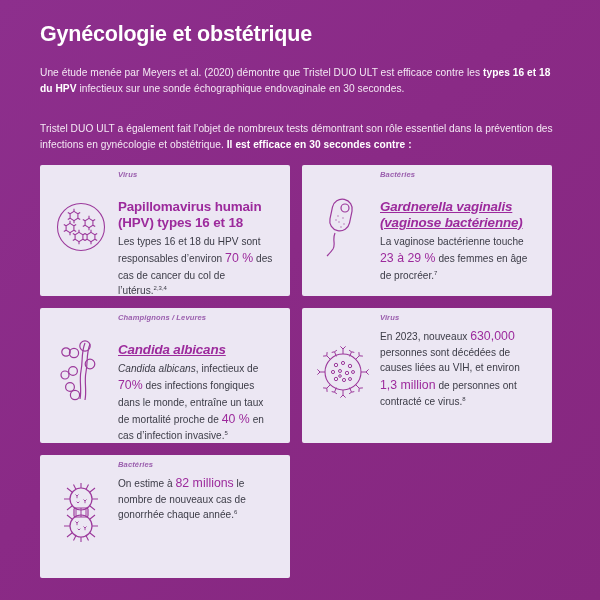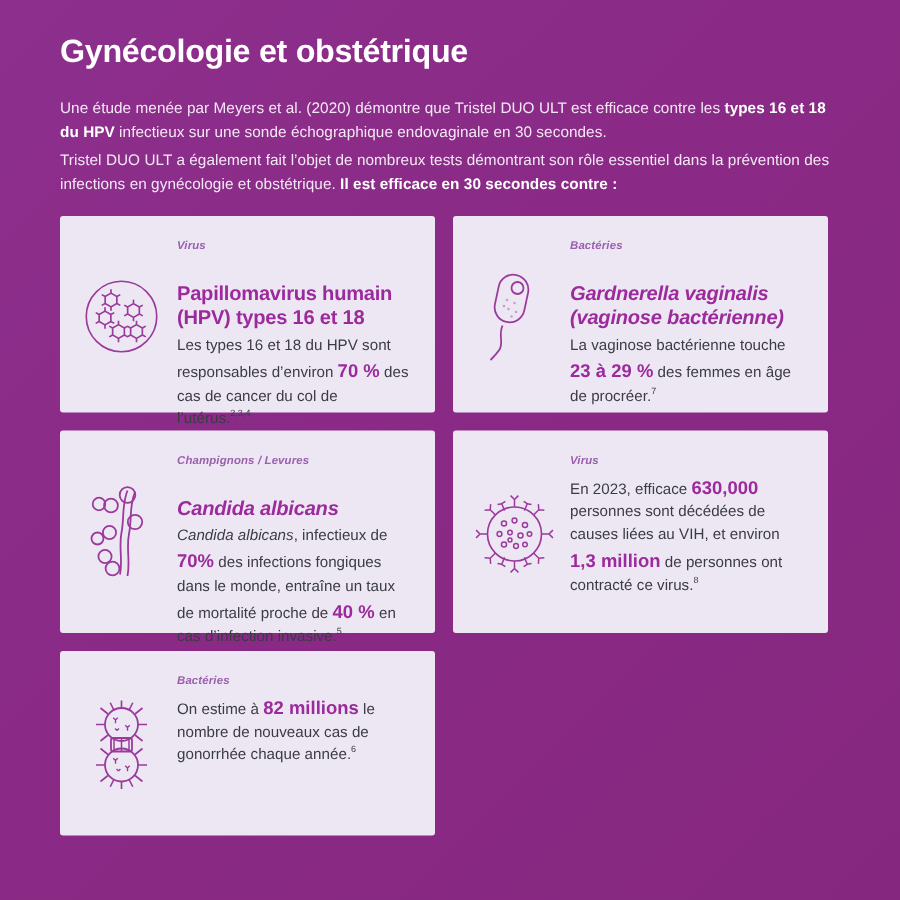--- a/index.html
+++ b/index.html
@@ -40,37 +40,37 @@
   }
 
   .intro p {
     font-size: 10.2px;
     line-height: 1.62;
     color: #f4e8f4;
     letter-spacing: 0.05px;
     margin-top: 16px;
   }
 
-  .intro p + p { margin-top: 2px; }
+  .intro p + p { margin-top: 23px; }
 
   .intro b { font-weight: bold; color: #ffffff; }
 
   
   .grid {
     display: flex;
     flex-wrap: wrap;
     gap: 12px;
     margin-top: 4px;
   }
 
   .card {
     background: #ece7f3;
     width: 250px;
     border-radius: 2px;
-    padding: 13px 14px 13px 12px;
+    padding: 3px 14px 13px 12px;
     display: flex;
     align-items: flex-start;
     gap: 8px;
   }
 
   .card-row1 { height: 131px; }
   .card-row2 { height: 135px; justify-content: center; }
   .card-row3 { height: 123px; }
 
   .icon-box {
@@ -102,31 +102,31 @@
   .card-title {
     font-size: 13.4px;
     font-weight: bold;
     color: #9c2a9c;
     line-height: 1.2;
     margin-bottom: 3px;
     letter-spacing: -0.15px;
     margin-top: 20px;
   }
 
-  .card-title.italic { font-style: italic; }
+  .card-title.italic { font-style: italic; text-decoration: underline; }
 
   .card-text {
     font-size: 10.1px;
     line-height: 1.5;
     color: #3b3b46;
     letter-spacing: 0.02px;
   }
 
   .card-text .hl {
-    font-weight: bold;
+    font-weight: normal;
     color: #9c2a9c;
     font-size: 12.3px;
     font-style: normal;
   }
 
   .card-text sup {
     font-size: 6px;
     vertical-align: super;
     line-height: 0;
   }
@@ -259,21 +259,21 @@
             <circle cx="37" cy="27" r="1.5"></circle>
               <circle cx="20" cy="34" r="1.7"></circle>
             <circle cx="28" cy="35" r="1.6"></circle>
               <circle cx="34" cy="34" r="1.5"></circle>
             <circle cx="24" cy="31" r="1.3"></circle>
           </g>
         </svg>
       </div>
       <div class="card-body">
         <div class="kicker">Virus</div>
-        <div class="card-text"><span>En 2023, efficace </span><span class="hl">630,000</span><span> personnes sont décédées de causes liées au VIH, et environ </span><span class="hl">1,3 million</span><span> de personnes ont contracté ce virus.</span><sup>8</sup></div>
+        <div class="card-text"><span>En 2023, nouveaux </span><span class="hl">630,000</span><span> personnes sont décédées de causes liées au VIH, et environ </span><span class="hl">1,3 million</span><span> de personnes ont contracté ce virus.</span><sup>8</sup></div>
       </div>
     </div>
 
     <div class="card card-row3">
       <div class="icon-box">
         <svg width="52" height="62" viewBox="0 0 52 62" fill="none" stroke="#9c3a9c" stroke-width="1.2">
           <circle cx="26" cy="17" r="11"></circle>
           <circle cx="26" cy="44" r="11"></circle>
           <rect x="19" y="26" width="14" height="9" rx="1.5"></rect>
           <path d="M21,26 v9 M26,26 v9 M31,26 v9" stroke-width="1"></path>

